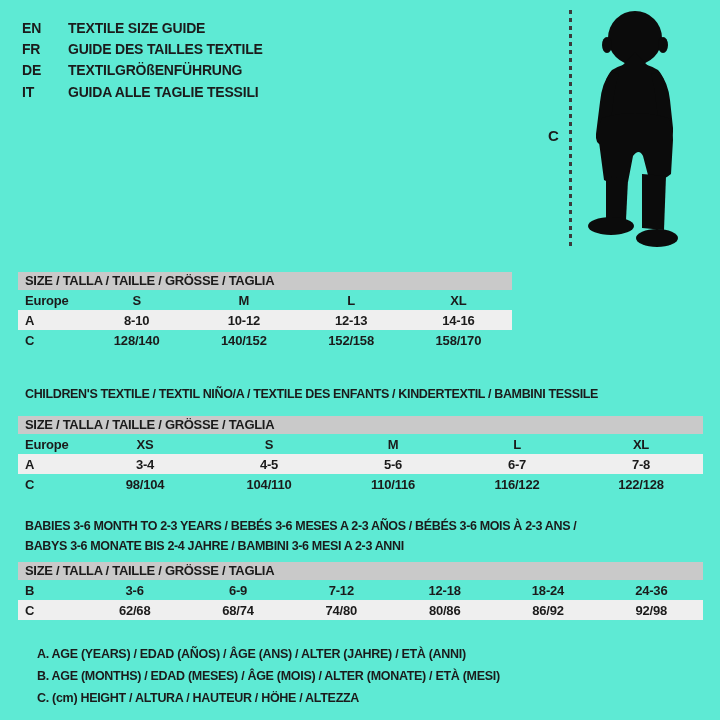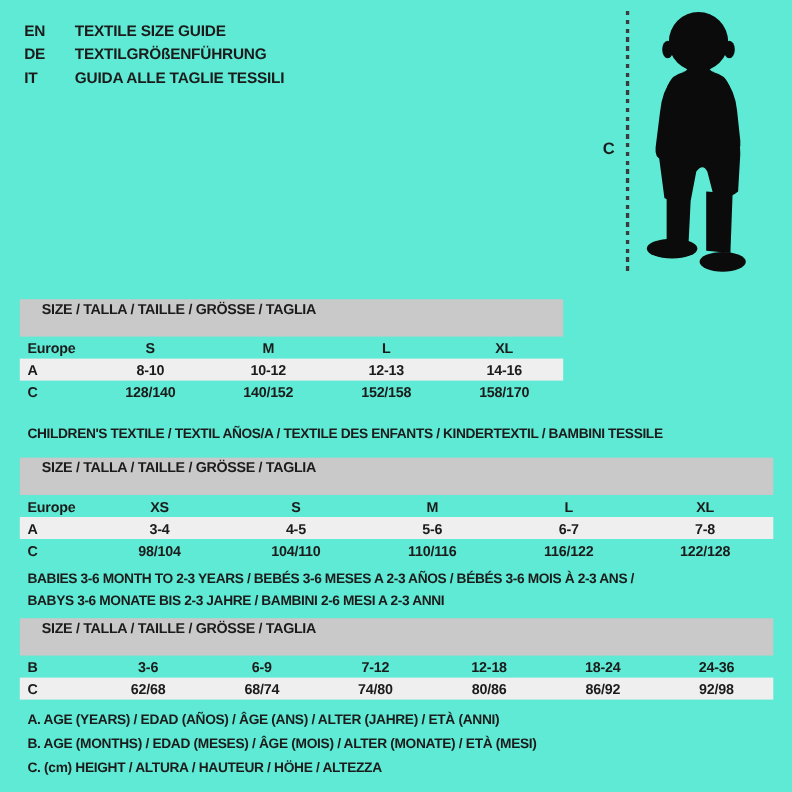--- a/index.html
+++ b/index.html
@@ -17,42 +17,46 @@
     background:repeating-linear-gradient(to bottom,#3b3b3b 0 4px, transparent 4px 8px); }
   .figure-label { position:absolute; left:548px; top:127px; font-weight:bold; font-size:15px; }
   .toddler { position:absolute; left:578px; top:8px; }
 
   
   .size-table { position:absolute; left:18px; }
   #table-junior   { top:259px; width:494px; }
   #table-children { top:384px; width:685px; }
   #table-babies   { top:516px; width:685px; }
   .table-title { font-weight:bold; font-size:12.5px; letter-spacing:-0.35px; line-height:20px; padding-left:7px; white-space:nowrap; }
-  .hbar { height:34px; background:#c9c9c9; font-weight:bold; font-size:13px; line-height:18px; padding-left:20px; letter-spacing:-0.3px; }
+  .hbar { height:18px; background:#c9c9c9; font-weight:bold; font-size:13px; line-height:18px; padding-left:7px; letter-spacing:-0.3px; }
   #table-junior .hbar   { margin-top:13px; }
   #table-children .hbar { margin-top:12px; }
   #table-babies .hbar   { margin-top:6px; }
   .trow { display:flex; height:20px; align-items:center; font-weight:bold; font-size:13px; letter-spacing:-0.2px; }
   .trow.shaded { background:#efefef; }
   .tlabel { width:65px; padding-left:7px; font-size:13px; }
   .tcell { flex:1; text-align:center; }
 
   
-  .footnotes { position:absolute; left:25px; top:643px; }
+  .footnotes { position:absolute; left:37px; top:643px; }
   .footnote { height:22px; line-height:22px; font-weight:bold; font-size:12.5px; letter-spacing:-0.3px; white-space:nowrap; }
 </style>
 </head>
 <body>
 
 <div class="screen">
 
   <div class="lang-list">
     <div class="lang-row">
       <span class="lang-code">EN</span>
       <span class="lang-label">TEXTILE SIZE GUIDE</span>
+    </div>
+    <div class="lang-row">
+      <span class="lang-code">FR</span>
+      <span class="lang-label">GUIDE DES TAILLES TEXTILE</span>
     </div>
     <div class="lang-row">
       <span class="lang-code">DE</span>
       <span class="lang-label">TEXTILGRÖßENFÜHRUNG</span>
     </div>
     <div class="lang-row">
       <span class="lang-code">IT</span>
       <span class="lang-label">GUIDA ALLE TAGLIE TESSILI</span>
     </div>
   </div>
@@ -93,21 +97,21 @@
     <div class="trow">
       <span class="tlabel">C</span>
       <span class="tcell">128/140</span>
       <span class="tcell">140/152</span>
       <span class="tcell">152/158</span>
       <span class="tcell">158/170</span>
     </div>
   </section>
 
   <section class="size-table" id="table-children">
-    <div class="table-title">CHILDREN'S TEXTILE / TEXTIL AÑOS/A / TEXTILE DES ENFANTS / KINDERTEXTIL / BAMBINI TESSILE</div>
+    <div class="table-title">CHILDREN'S TEXTILE / TEXTIL NIÑO/A / TEXTILE DES ENFANTS / KINDERTEXTIL / BAMBINI TESSILE</div>
     <div class="hbar">SIZE / TALLA / TAILLE / GRÖSSE / TAGLIA</div>
     <div class="trow">
       <span class="tlabel">Europe</span>
       <span class="tcell">XS</span>
       <span class="tcell">S</span>
       <span class="tcell">M</span>
       <span class="tcell">L</span>
       <span class="tcell">XL</span>
     </div>
     <div class="trow shaded">
@@ -123,21 +127,21 @@
       <span class="tcell">98/104</span>
       <span class="tcell">104/110</span>
       <span class="tcell">110/116</span>
       <span class="tcell">116/122</span>
       <span class="tcell">122/128</span>
     </div>
   </section>
 
   <section class="size-table" id="table-babies">
     <div class="table-title">BABIES 3-6 MONTH TO 2-3 YEARS / BEBÉS 3-6 MESES A 2-3 AÑOS / BÉBÉS 3-6 MOIS À 2-3 ANS /</div>
-    <div class="table-title">BABYS 3-6 MONATE BIS 2-3 JAHRE / BAMBINI 2-6 MESI A 2-3 ANNI</div>
+    <div class="table-title">BABYS 3-6 MONATE BIS 2-4 JAHRE / BAMBINI 3-6 MESI A 2-3 ANNI</div>
     <div class="hbar">SIZE / TALLA / TAILLE / GRÖSSE / TAGLIA</div>
     <div class="trow">
       <span class="tlabel">B</span>
       <span class="tcell">3-6</span>
       <span class="tcell">6-9</span>
       <span class="tcell">7-12</span>
       <span class="tcell">12-18</span>
       <span class="tcell">18-24</span>
       <span class="tcell">24-36</span>
     </div>

